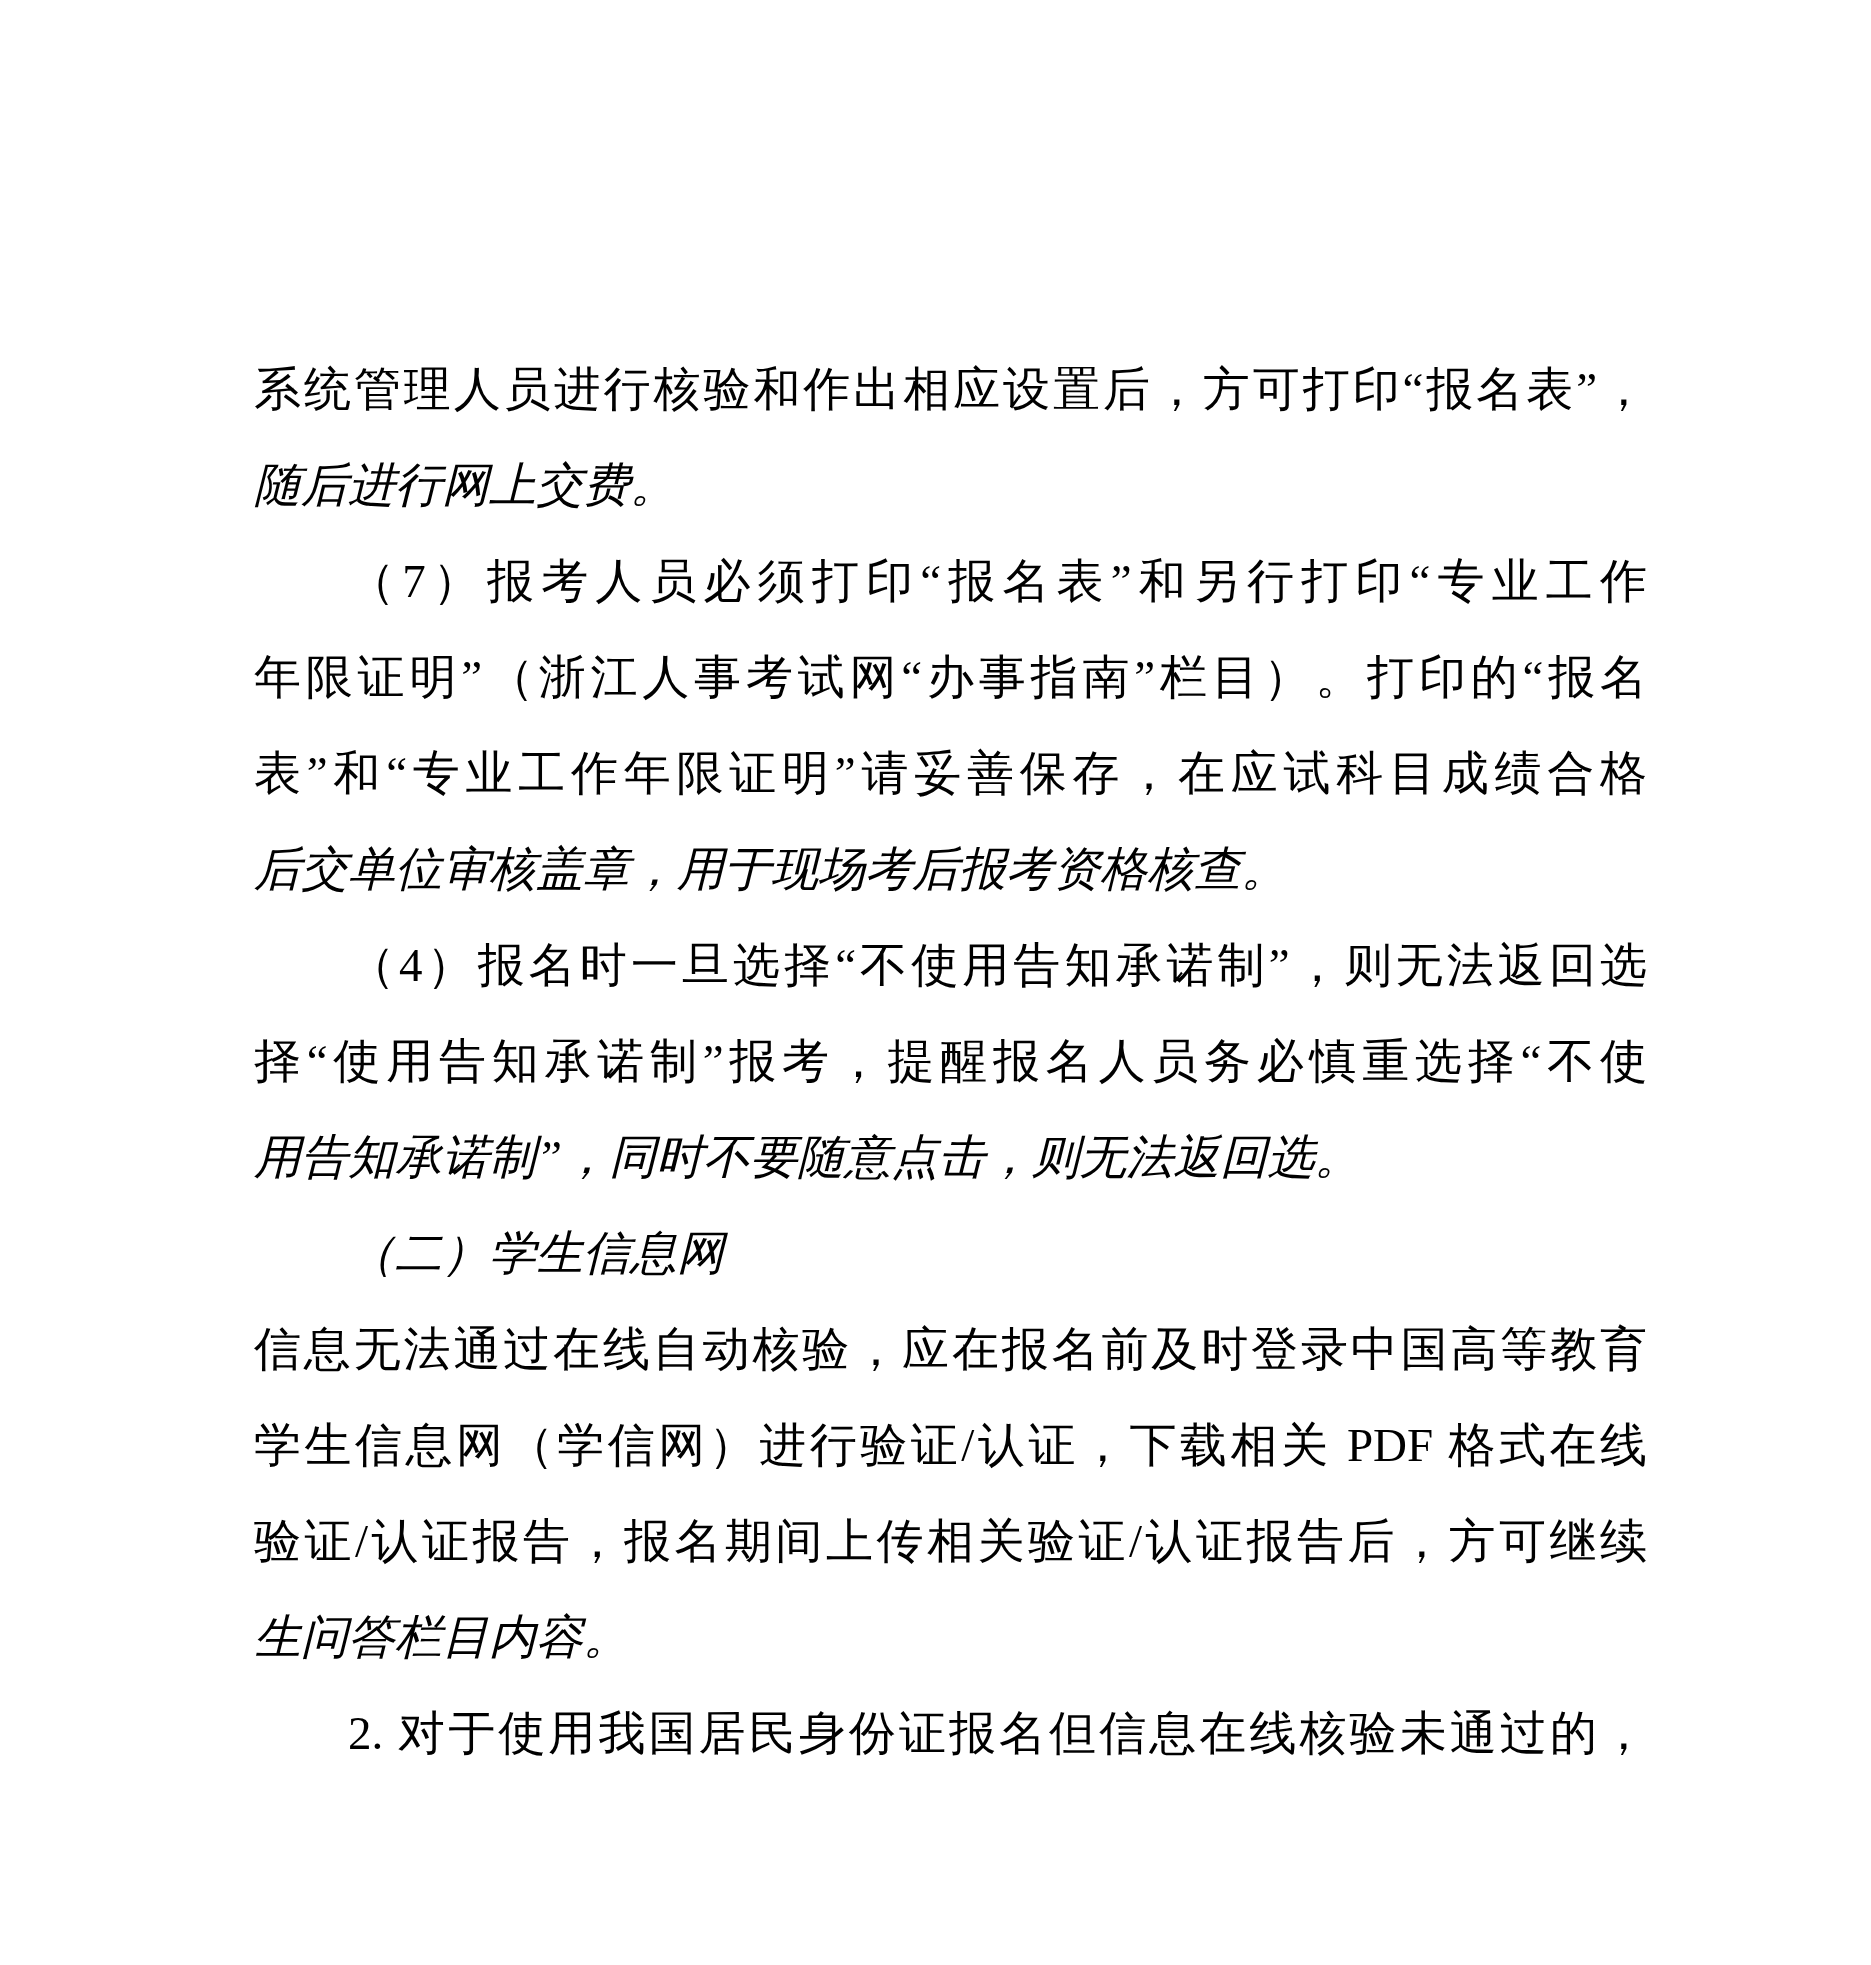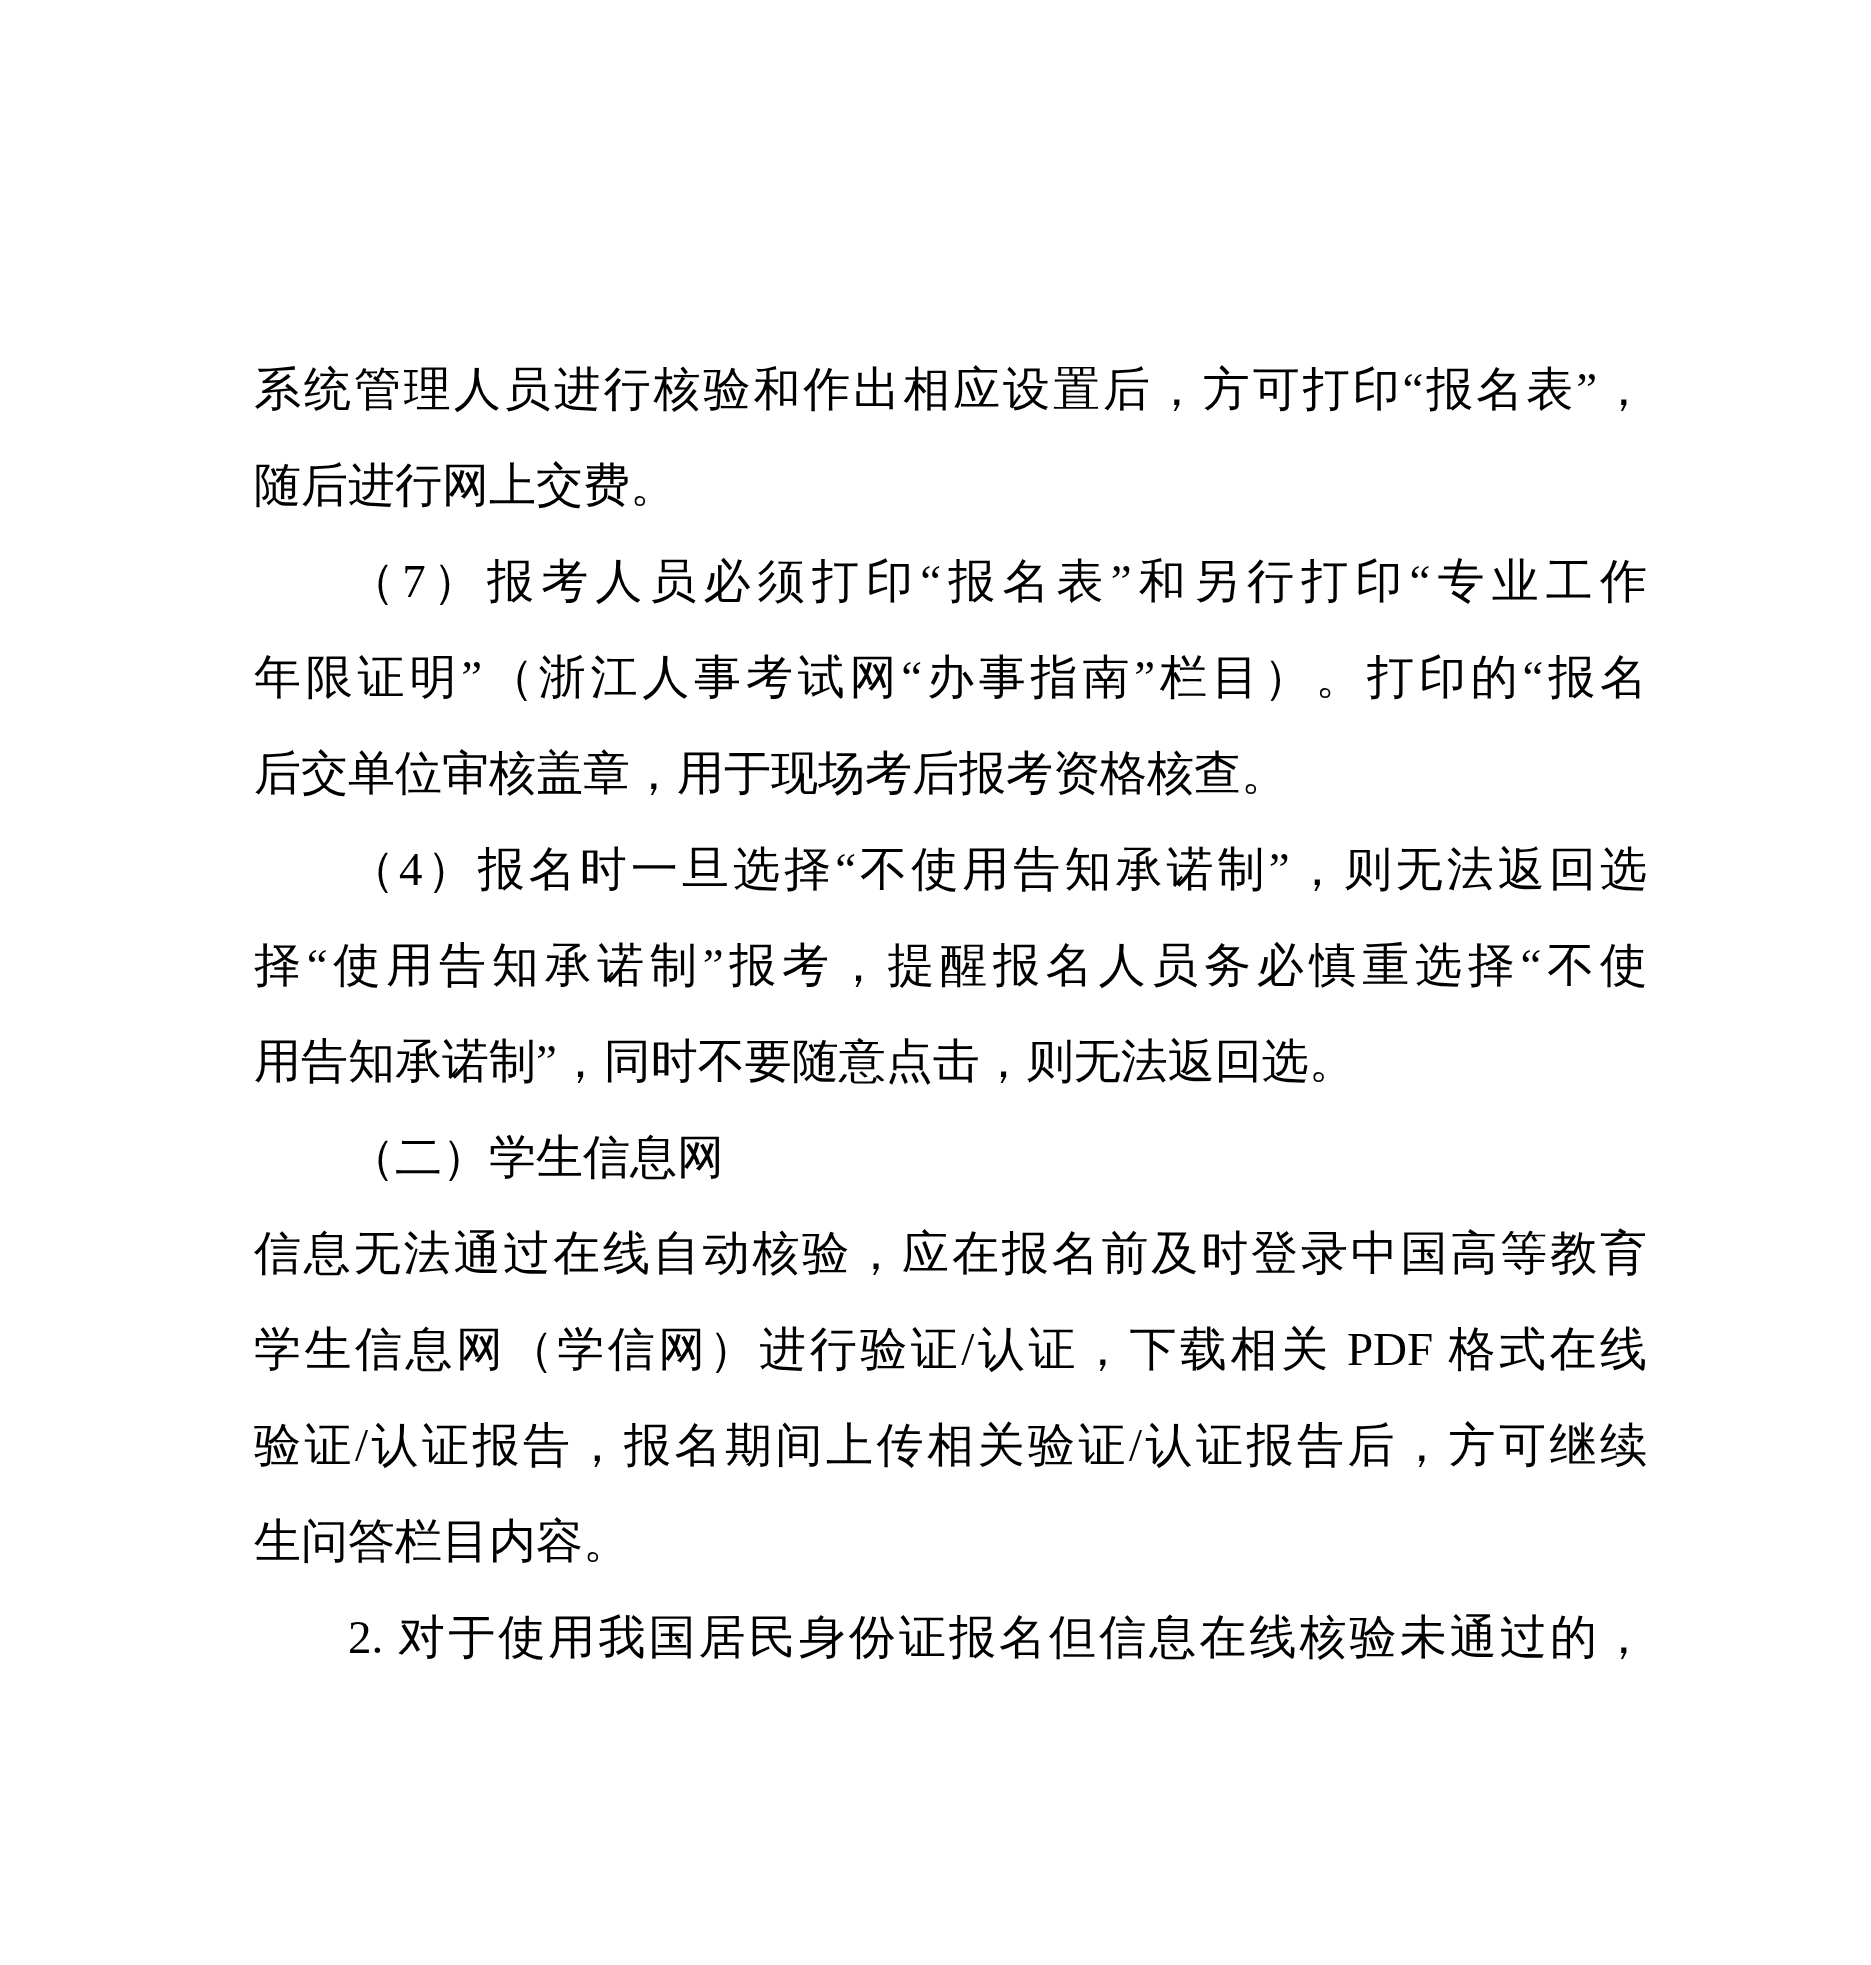--- a/index.html
+++ b/index.html
@@ -23,34 +23,36 @@
       width: 1393px;
       font-size: 47px;
       line-height: 96px;
     }
     .line {
       text-align: justify;
       text-align-last: justify;
     }
     .line.end {
       text-align-last: left;
+      font-style: italic;
     }
     .line.indent {
       text-indent: 94px;
     }
   </style>
 </head>
 <body>
 
 <div class="page">
   <div class="text-block">
       <div class="line">系统管理人员进行核验和作出相应设置后，方可打印“报名表”，</div>
       <div class="line end">随后进行网上交费。</div>
       <div class="line indent">（7）报考人员必须打印“报名表”和另行打印“专业工作</div>
       <div class="line">年限证明”（浙江人事考试网“办事指南”栏目）。打印的“报名</div>
+      <div class="line">表”和“专业工作年限证明”请妥善保存，在应试科目成绩合格</div>
       <div class="line end">后交单位审核盖章，用于现场考后报考资格核查。</div>
       <div class="line indent">（4）报名时一旦选择“不使用告知承诺制”，则无法返回选</div>
       <div class="line">择“使用告知承诺制”报考，提醒报名人员务必慎重选择“不使</div>
       <div class="line end">用告知承诺制”，同时不要随意点击，则无法返回选。</div>
       <div class="line end indent">（二）学生信息网</div>
       <div class="line">信息无法通过在线自动核验，应在报名前及时登录中国高等教育</div>
       <div class="line">学生信息网（学信网）进行验证/认证，下载相关 PDF 格式在线</div>
       <div class="line">验证/认证报告，报名期间上传相关验证/认证报告后，方可继续</div>
       <div class="line end">生问答栏目内容。</div>
       <div class="line indent">2. 对于使用我国居民身份证报名但信息在线核验未通过的，</div>

